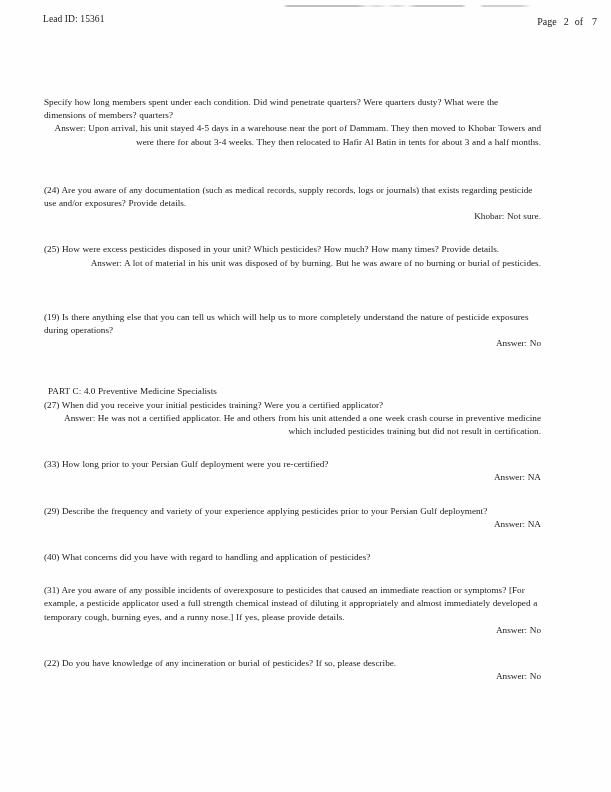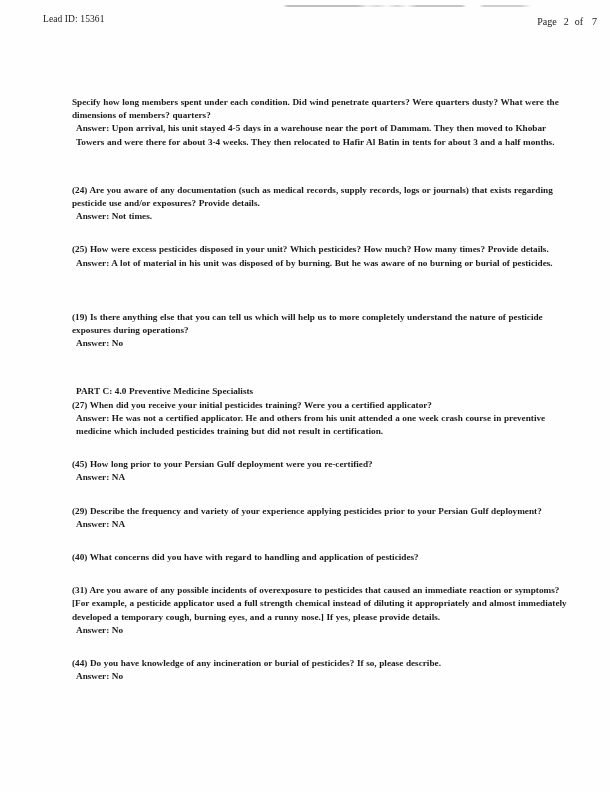--- a/index.html
+++ b/index.html
@@ -75,36 +75,35 @@
     font-size: 10px;
     white-space: nowrap;
   }
   .page-number .pg-lbl { margin-right: 7px; }
   .page-number .pg-cur { margin-right: 6px; }
   .page-number .pg-of  { margin-right: 9px; }
 
   
   .body-col {
     position: absolute;
-    left: 72px;
+    left: 44px;
     top: 96px;
     width: 497px;
-    font-weight: bold;
   }
 
   .block {
     font-size: 9.2px;
     line-height: 13.2px;
     text-align: left;
     letter-spacing: 0.01px;
     word-spacing: 0.3px;
   }
 
   .q-text { display: block; }
-  .a-text { display: block; padding-left: 4px; }
+  .a-text { display: block; padding-left: 4px; text-align: right; }
   .gap-md  { height: 20px; }
   .gap-lg  { height: 35px; }
   .gap-xl  { height: 41px; }
 
   .part-head {
     display: block;
     padding-left: 4px;
   }
 </style>
 </head>
@@ -125,21 +124,21 @@
 
     <div class="block">
       <span class="q-text">Specify how long members spent under each condition.  Did wind penetrate quarters?  Were quarters dusty?  What were the dimensions of members? quarters?</span>
       <span class="a-text">Answer:  Upon arrival, his unit stayed 4-5 days in a warehouse near the port of Dammam.  They then moved to Khobar Towers and were there for about 3-4 weeks.  They then relocated to Hafir Al Batin in tents for about 3 and a half months.</span>
     </div>
 
     <div class="gap-lg"></div>
 
     <div class="block">
       <span class="q-text">(24)  Are you aware of any documentation (such as medical records, supply records, logs or journals) that exists regarding pesticide use and/or exposures?  Provide details.</span>
-      <span class="a-text">Answer:  Not times.</span>
+      <span class="a-text">Khobar:  Not sure.</span>
     </div>
 
     <div class="gap-md"></div>
 
     <div class="block">
       <span class="q-text">(25)  How were excess pesticides disposed in your unit?  Which pesticides?  How much?  How many times?  Provide details.</span>
       <span class="a-text">Answer: A lot of material in his unit was disposed of by burning.  But he was aware of no burning or burial of pesticides.</span>
     </div>
 
     <div class="gap-xl"></div>
@@ -153,21 +152,21 @@
 
     <div class="block">
       <span class="part-head">PART C: 4.0  Preventive Medicine Specialists</span>
       <span class="q-text">(27)  When did you receive your initial pesticides training?  Were you a certified applicator?</span>
       <span class="a-text">Answer: He was not a certified applicator.  He and others from his unit attended a one week crash course in preventive medicine which included pesticides training but did not result in certification.</span>
     </div>
 
     <div class="gap-md"></div>
 
     <div class="block">
-      <span class="q-text">(45)  How long prior to your Persian Gulf deployment were you re-certified?</span>
+      <span class="q-text">(33)  How long prior to your Persian Gulf deployment were you re-certified?</span>
       <span class="a-text">Answer: NA</span>
     </div>
 
     <div class="gap-md"></div>
 
     <div class="block">
       <span class="q-text">(29)  Describe the frequency and variety of your experience applying pesticides prior to your Persian Gulf deployment?</span>
       <span class="a-text">Answer: NA</span>
     </div>
 
@@ -180,18 +179,18 @@
     <div class="gap-md"></div>
 
     <div class="block">
       <span class="q-text">(31)  Are you aware of any possible incidents of overexposure to pesticides that caused an immediate reaction or symptoms?  [For example, a pesticide applicator used a full strength chemical instead of diluting it appropriately and almost immediately developed a temporary cough, burning eyes, and a runny nose.]  If yes, please provide details.</span>
       <span class="a-text">Answer: No</span>
     </div>
 
     <div class="gap-md"></div>
 
     <div class="block">
-      <span class="q-text">(44)  Do you have knowledge of any incineration or burial of pesticides?  If so, please describe.</span>
+      <span class="q-text">(22)  Do you have knowledge of any incineration or burial of pesticides?  If so, please describe.</span>
       <span class="a-text">Answer: No</span>
     </div>
 
   </div>
 </div>
 
 </body></html>

